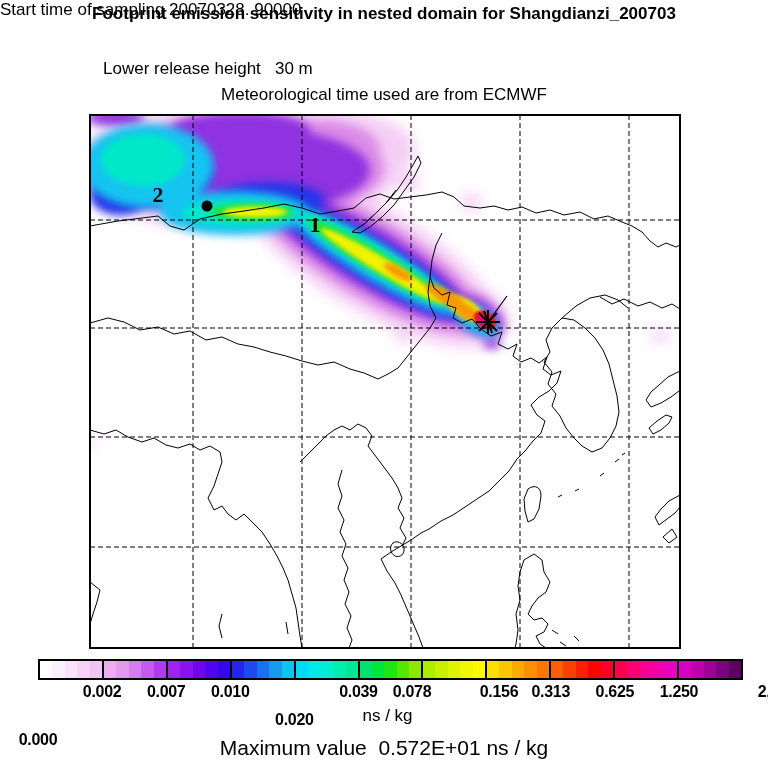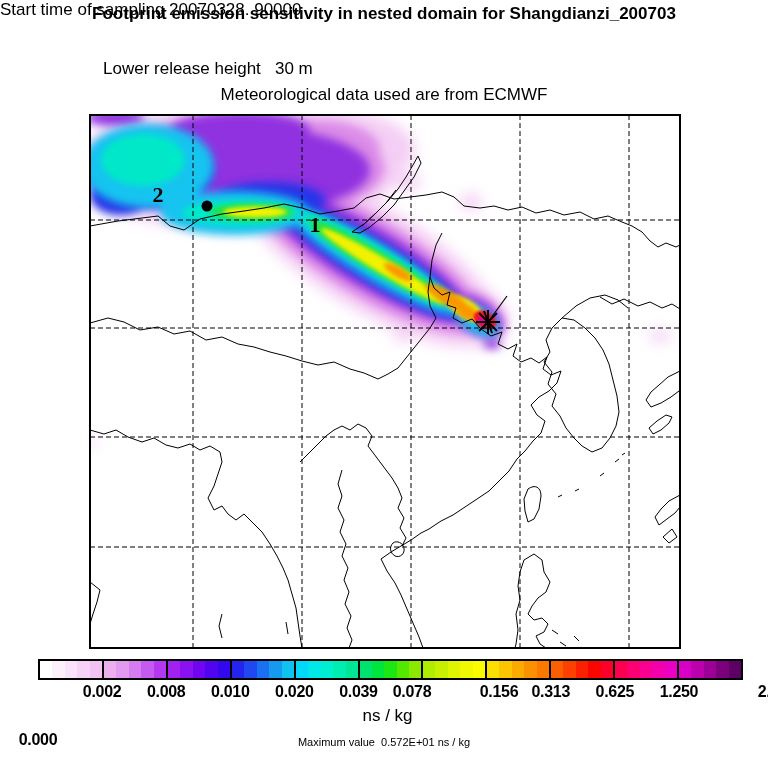--- a/index.html
+++ b/index.html
@@ -18,33 +18,33 @@
   #city-dot{position:absolute;width:11px;height:11px;border-radius:50%;background:#000;
             transform:translate(-50%,-50%);}
   #colorbar{position:absolute;left:38px;top:659px;width:705px;height:21px;display:flex;
             border:2px solid #000;box-sizing:border-box;}
   .cb-seg{flex:1 1 0;height:100%;}
   .cb-seg + .cb-seg{border-left:2px solid #000;}
   #colorbar-ticks{position:absolute;left:0;top:683px;width:768px;height:18px;}
   .tick{position:absolute;transform:translateX(-50%);font-size:16px;font-weight:700;
         letter-spacing:-0.3px;white-space:nowrap;}
   #units{position:absolute;left:35px;top:706px;width:705px;text-align:center;font-size:17px;}
-  #maxline{position:absolute;left:0;top:736px;width:768px;text-align:center;font-size:11px;white-space:pre;}
+  #maxline{position:absolute;left:0;top:736px;width:768px;text-align:center;font-size:21px;white-space:pre;}
 </style>
 </head>
 <body>
 
 <div id="canvas">
 
   <div id="title" class="hline">Footprint emission sensitivity in nested domain for Shangdianzi_200703</div>
   <div id="line2">
     <span>Start time of sampling 20070328. 90000</span>
   </div>
   <span id="line3-left">Lower release height   30 m</span>
-  <div id="line4" class="hline">Meteorological data used are from ECMWF</div>
+  <div id="line4" class="hline">Meteorological time used are from ECMWF</div>
 
   <svg id="map-svg" width="768" height="768" viewBox="0 0 768 768">
     <defs>
       <clipPath id="mapclip">
           <rect x="90" y="115" width="590" height="533"></rect>
         </clipPath>
       <filter id="b7" x="-40%" y="-40%" width="180%" height="180%">
           <feGaussianBlur stdDeviation="7"></feGaussianBlur>
         </filter>
       <filter id="b5" x="-40%" y="-40%" width="180%" height="180%">
@@ -208,23 +208,23 @@
       <div class="cb-seg" style="background: linear-gradient(to right, rgb(0, 226, 110) 0%, rgb(0, 226, 110) 20%, rgb(0, 229, 62) 20%, rgb(0, 229, 62) 40%, rgb(28, 231, 20) 40%, rgb(28, 231, 20) 60%, rgb(84, 232, 0) 60%, rgb(84, 232, 0) 80%, rgb(140, 232, 0) 80%, rgb(140, 232, 0) 100%);"></div>
       <div class="cb-seg" style="background: linear-gradient(to right, rgb(174, 236, 0) 0%, rgb(174, 236, 0) 20%, rgb(199, 240, 0) 20%, rgb(199, 240, 0) 40%, rgb(222, 244, 0) 40%, rgb(222, 244, 0) 60%, rgb(239, 248, 0) 60%, rgb(239, 248, 0) 80%, rgb(251, 251, 0) 80%, rgb(251, 251, 0) 100%);"></div>
       <div class="cb-seg" style="background: linear-gradient(to right, rgb(251, 223, 0) 0%, rgb(251, 223, 0) 20%, rgb(251, 197, 0) 20%, rgb(251, 197, 0) 40%, rgb(251, 171, 0) 40%, rgb(251, 171, 0) 60%, rgb(251, 145, 0) 60%, rgb(251, 145, 0) 80%, rgb(251, 121, 0) 80%, rgb(251, 121, 0) 100%);"></div>
       <div class="cb-seg" style="background: linear-gradient(to right, rgb(251, 95, 0) 0%, rgb(251, 95, 0) 20%, rgb(251, 64, 0) 20%, rgb(251, 64, 0) 40%, rgb(251, 32, 0) 40%, rgb(251, 32, 0) 60%, rgb(251, 5, 0) 60%, rgb(251, 5, 0) 80%, rgb(251, 0, 40) 80%, rgb(251, 0, 40) 100%);"></div>
       <div class="cb-seg" style="background: linear-gradient(to right, rgb(251, 0, 78) 0%, rgb(251, 0, 78) 20%, rgb(251, 0, 114) 20%, rgb(251, 0, 114) 40%, rgb(249, 0, 146) 40%, rgb(249, 0, 146) 60%, rgb(242, 0, 172) 60%, rgb(242, 0, 172) 80%, rgb(233, 0, 194) 80%, rgb(233, 0, 194) 100%);"></div>
       <div class="cb-seg" style="background: linear-gradient(to right, rgb(216, 0, 196) 0%, rgb(216, 0, 196) 20%, rgb(188, 0, 174) 20%, rgb(188, 0, 174) 40%, rgb(157, 0, 150) 40%, rgb(157, 0, 150) 60%, rgb(124, 0, 126) 60%, rgb(124, 0, 126) 80%, rgb(92, 0, 100) 80%, rgb(92, 0, 100) 100%);"></div>
     </div>
   <div id="colorbar-ticks">
       <span class="tick" style="left: 38px; margin-top: 48px;">0.000</span>
       <span class="tick" style="left: 102.091px;">0.002</span>
-      <span class="tick" style="left: 166.182px;">0.008</span>
+      <span class="tick" style="left: 166.182px;">0.007</span>
       <span class="tick" style="left: 230.273px;">0.010</span>
-      <span class="tick" style="left: 294.364px;">0.020</span>
+      <span class="tick" style="left: 294.364px; margin-top: 28px;">0.020</span>
       <span class="tick" style="left: 358.455px;">0.039</span>
       <span class="tick" style="left: 412px;">0.078</span>
       <span class="tick" style="left: 499px;">0.156</span>
       <span class="tick" style="left: 550.727px;">0.313</span>
       <span class="tick" style="left: 614.818px;">0.625</span>
       <span class="tick" style="left: 678.909px;">1.250</span>
       <span class="tick" style="left: 777px;">2.500</span>
     </div>
   <div id="units">ns / kg</div>
   <div id="maxline">Maximum value  0.572E+01 ns / kg</div>

